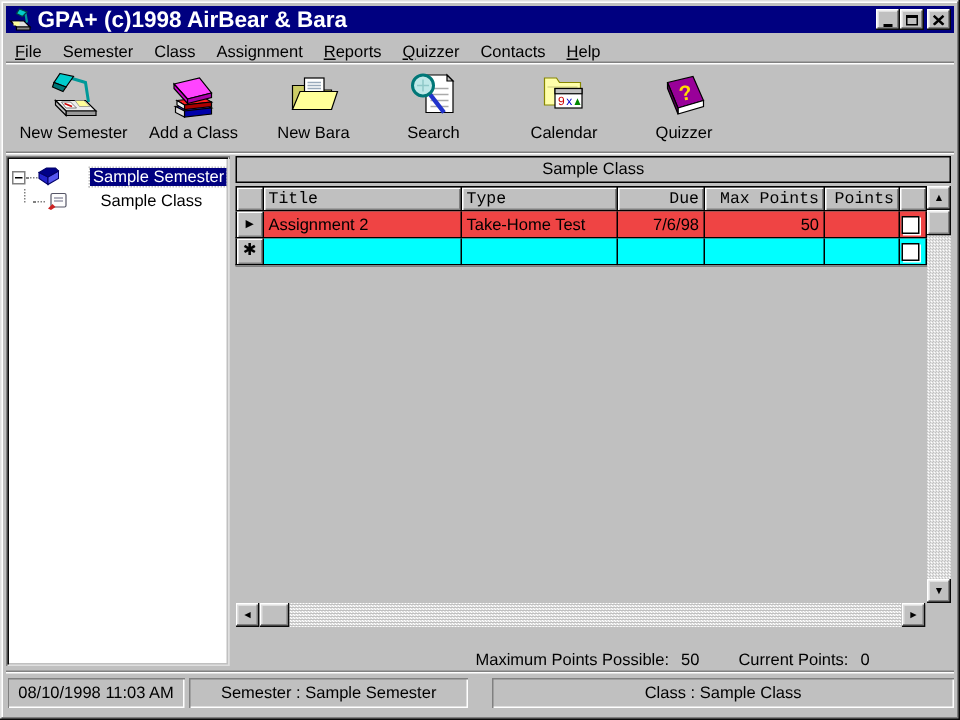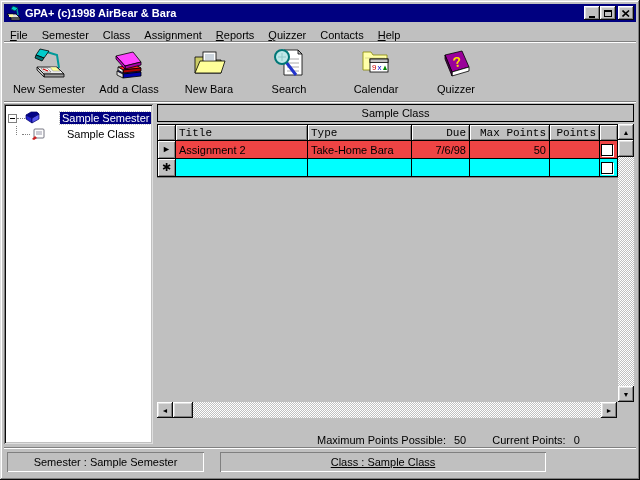--- a/index.html
+++ b/index.html
@@ -11,21 +11,21 @@
     box-shadow: inset -1px -1px 0 #0a0a0a, inset 1px 1px 0 #dfdfdf,
                 inset -2px -2px 0 #808080, inset 2px 2px 0 #fff;
   }
 
   
   .titlebar {
     position:absolute; left:4px; top:4px; right:4px; height:18px;
     background:#000080; display:flex; align-items:center; padding:0 2px;
   }
   .titlebar .app-icon { width:16px; height:16px; flex:0 0 16px; }
-  .titlebar .title { color:#fff; font-weight:bold; font-size:11px; margin-left:3px; flex:1; white-space:nowrap; }
+  .titlebar .title { color:#fff; font-weight:bold; font-size:15px; margin-left:3px; flex:1; white-space:nowrap; }
   .winbtns { display:flex; align-items:center; gap:0; }
   .winbtn {
     width:16px; height:14px; background:#c0c0c0; display:flex; align-items:center; justify-content:center;
     box-shadow: inset -1px -1px 0 #0a0a0a, inset 1px 1px 0 #fff, inset -2px -2px 0 #808080, inset 2px 2px 0 #dfdfdf;
   }
   .winbtn.close { margin-left:2px; }
   .glyph-min { width:6px; height:2px; background:#000; margin-top:7px; }
   .glyph-max { width:8px; height:7px; border:1px solid #000; border-top-width:2px; }
 
   
@@ -116,21 +116,21 @@
 
   .status-sep { position:absolute; left:4px; top:447px; right:4px; height:2px;
     border-top:1px solid #808080; border-bottom:1px solid #fff; }
 
   
   .statusbar { position:absolute; left:4px; top:450px; right:4px; height:24px; display:flex; align-items:center; }
   .status-panel { height:20px; display:flex; align-items:center; justify-content:center;
     box-shadow: inset 1px 1px 0 #808080, inset -1px -1px 0 #fff; white-space:nowrap; }
   .sp1 { width:125px; margin-left:1px; }
   .sp2 { width:197px; margin-left:3px; }
-  .sp3 { width:326px; margin-left:16px;text-decoration:underline; }
+  .sp3 { width:326px; margin-left:16px; }
 </style>
 </head>
 <body>
 
 <div class="window">
 
   <div class="titlebar">
     <svg class="app-icon" viewBox="0 0 16 16">
       <polygon points="1,9 10,9 14,13 5,13" fill="#e0e0e0" stroke="#000" stroke-width="0.8"></polygon>
       <polygon points="5,13 14,13 14,15 5,15" fill="#888" stroke="#000" stroke-width="0.8"></polygon>
@@ -291,21 +291,21 @@
       <div class="gcell c-due">Due</div>
       <div class="gcell c-max">Max Points</div>
       <div class="gcell c-pts">Points</div>
       <div class="gcell c-chk"></div>
     </div>
     <div class="grid-row data">
       <div class="gcell sel-cell c-sel first">
           <span class="rec-arrow">►</span>
         </div>
       <div class="gcell c-title">Assignment 2</div>
-      <div class="gcell c-type">Take-Home Bara</div>
+      <div class="gcell c-type">Take-Home Test</div>
       <div class="gcell c-due">7/6/98</div>
       <div class="gcell c-max">50</div>
       <div class="gcell c-pts"></div>
       <div class="gcell c-chk">
           <span class="checkbox"></span>
         </div>
     </div>
     <div class="grid-row data newrec">
       <div class="gcell sel-cell c-sel first">
           <span class="rec-star">✱</span>
@@ -343,17 +343,18 @@
     <span class="val">50</span>
     <span class="group2">
       <span class="lbl">Current Points:</span>
       <span class="val">0</span>
     </span>
   </div>
 
   <div class="status-sep"></div>
 
   <div class="statusbar">
+    <div class="status-panel sp1">08/10/1998 11:03 AM</div>
     <div class="status-panel sp2">Semester : Sample Semester</div>
     <div class="status-panel sp3">Class : Sample Class</div>
   </div>
 
 </div>
 
 </body></html>

